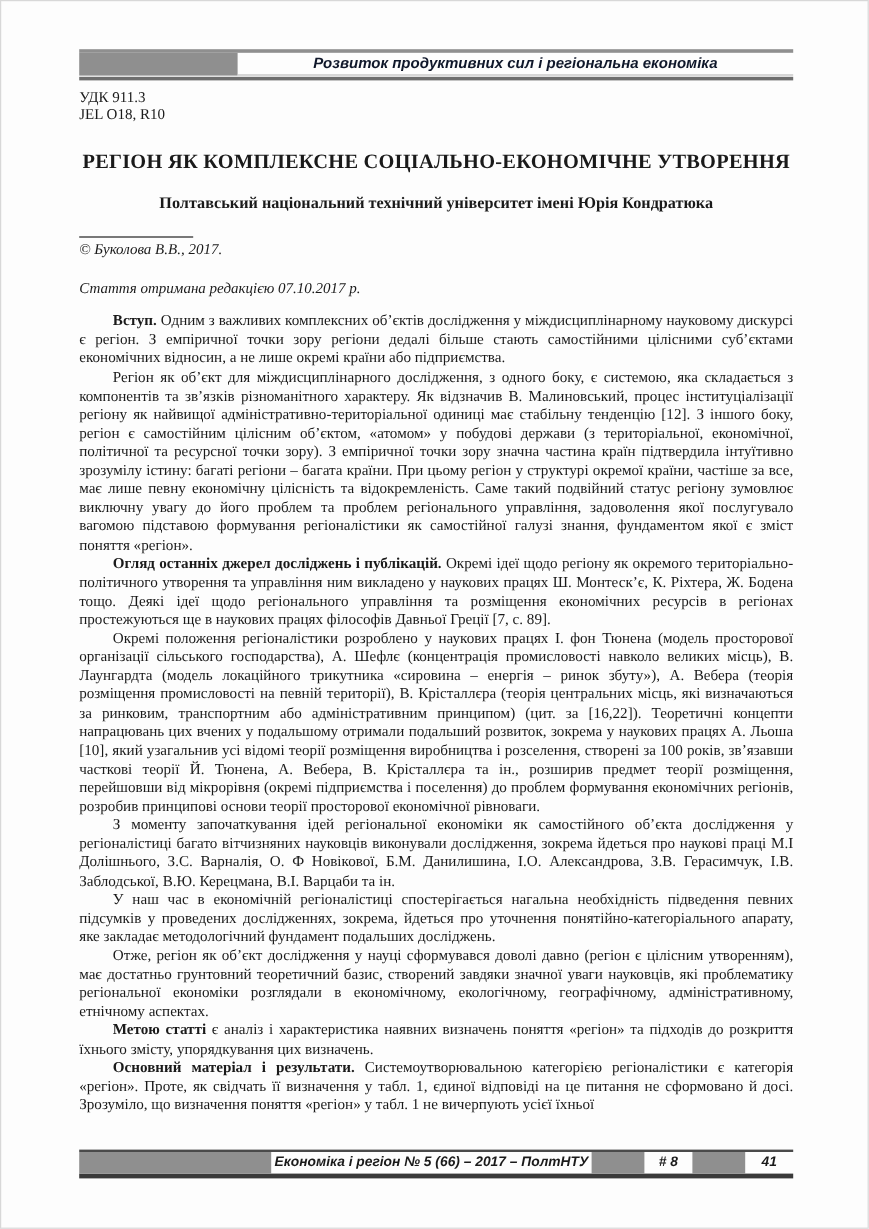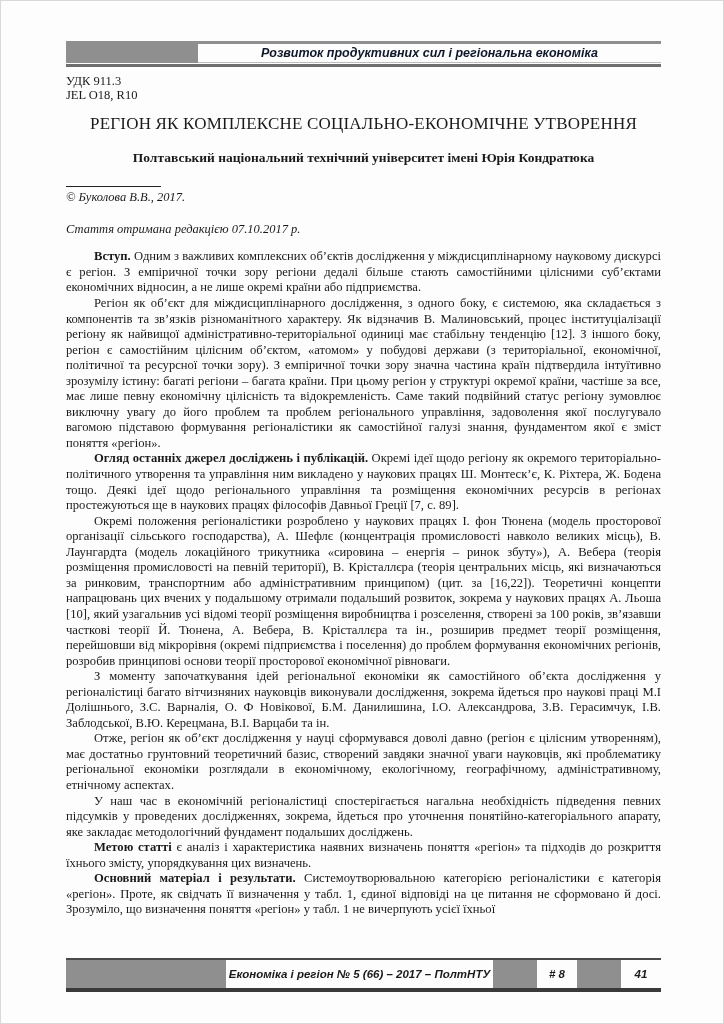--- a/index.html
+++ b/index.html
@@ -24,33 +24,33 @@
   .band-block{background:#8f8f8f;}
   .band-text{
     flex:1;display:flex;align-items:center;justify-content:center;
     font-family:"Liberation Sans","DejaVu Sans",sans-serif;
     font-style:italic;font-weight:bold;font-size:12.5px;color:#0f172a;
     border-bottom:1px solid #bdbdbd;
   }
   .header .band-block{width:132px;}
   .footer .rule-top{height:2px;background:#4a4a4a;}
   .footer .rule-bottom{height:4px;background:#3a3a3a;margin-top:0;}
-  .footer .band-row{height:28px;}
+  .footer .band-row{height:18px;}
   .footer-left{width:160px;background:#8f8f8f;}
   .footer-journal{flex:1;display:flex;align-items:center;justify-content:center;
     font-family:"Liberation Sans","DejaVu Sans",sans-serif;
     font-style:italic;font-weight:bold;font-size:11.5px;}
   .footer-sep{width:44px;background:#8f8f8f;}
   .footer-cell{width:40px;display:flex;align-items:center;justify-content:center;
     font-family:"Liberation Sans","DejaVu Sans",sans-serif;
     font-style:italic;font-weight:bold;font-size:11.5px;}
   
   .meta{margin-top:8px;font-size:12.5px;line-height:1.1;}
   .title{
-    margin-top:11px;text-align:center;font-weight:normal;font-size:17px;
+    margin-top:22px;text-align:center;font-weight:bold;font-size:17px;
     letter-spacing:.2px;
   }
   .authors{margin-top:16px;text-align:center;font-weight:bold;font-size:13.5px;line-height:1.25;}
   .copy-rule{width:95px;border-top:1.5px solid #222;margin-top:20px;}
   .copyright{font-style:italic;font-size:12.5px;margin-top:3px;}
   .received{font-style:italic;font-size:12.5px;margin-top:17px;}
   
   .article{margin-top:12px;font-size:12.6px;line-height:15.55px;text-align:justify;}
   .article p{margin:0;text-indent:28px;}
   .article .lead{font-weight:bold;}
@@ -85,22 +85,22 @@
   <div class="copyright">© Буколова В.В., 2017.</div>
 
   <div class="received">Стаття отримана редакцією 07.10.2017 р.</div>
 
   <div class="article">
     <p><span class="lead">Вступ. </span><span>Одним з важливих комплексних об’єктів дослідження у міждисциплінарному науковому дискурсі є регіон. З емпіричної точки зору регіони дедалі більше стають самостійними цілісними суб’єктами економічних відносин, а не лише окремі країни або підприємства.</span></p>
     <p><span class="lead"></span><span>Регіон як об’єкт для міждисциплінарного дослідження, з одного боку, є системою, яка складається з компонентів та зв’язків різноманітного характеру. Як відзначив В. Малиновський, процес інституціалізації регіону як найвищої адміністративно-територіальної одиниці має стабільну тенденцію [12]. З іншого боку, регіон є самостійним цілісним об’єктом, «атомом» у побудові держави (з територіальної, економічної, політичної та ресурсної точки зору). З емпіричної точки зору значна частина країн підтвердила інтуїтивно зрозумілу істину: багаті регіони – багата країни. При цьому регіон у структурі окремої країни, частіше за все, має лише певну економічну цілісність та відокремленість. Саме такий подвійний статус регіону зумовлює виключну увагу до його проблем та проблем регіонального управління, задоволення якої послугувало вагомою підставою формування регіоналістики як самостійної галузі знання, фундаментом якої є зміст поняття «регіон».</span></p>
     <p><span class="lead">Огляд останніх джерел досліджень і публікацій. </span><span>Окремі ідеї щодо регіону як окремого територіально-політичного утворення та управління ним викладено у наукових працях Ш. Монтеск’є, К. Ріхтера, Ж. Бодена тощо. Деякі ідеї щодо регіонального управління та розміщення економічних ресурсів в регіонах простежуються ще в наукових працях філософів Давньої Греції [7, с. 89].</span></p>
     <p><span class="lead"></span><span>Окремі положення регіоналістики розроблено у наукових працях І. фон Тюнена (модель просторової організації сільського господарства), А. Шефлє (концентрація промисловості навколо великих місць), В. Лаунгардта (модель локаційного трикутника «сировина – енергія – ринок збуту»), А. Вебера (теорія розміщення промисловості на певній території), В. Крісталлєра (теорія центральних місць, які визначаються за ринковим, транспортним або адміністративним принципом) (цит. за [16,22]). Теоретичні концепти напрацювань цих вчених у подальшому отримали подальший розвиток, зокрема у наукових працях А. Льоша [10], який узагальнив усі відомі теорії розміщення виробництва і розселення, створені за 100 років, зв’язавши часткові теорії Й. Тюнена, А. Вебера, В. Крісталлєра та ін., розширив предмет теорії розміщення, перейшовши від мікрорівня (окремі підприємства і поселення) до проблем формування економічних регіонів, розробив принципові основи теорії просторової економічної рівноваги.</span></p>
     <p><span class="lead"></span><span>З моменту започаткування ідей регіональної економіки як самостійного об’єкта дослідження у регіоналістиці багато вітчизняних науковців виконували дослідження, зокрема йдеться про наукові праці М.І Долішнього, З.С. Варналія, О. Ф Новікової, Б.М. Данилишина, І.О. Александрова, З.В. Герасимчук, І.В. Заблодської, В.Ю. Керецмана, В.І. Варцаби та ін.</span></p>
+    <p><span class="lead"></span><span>У наш час в економічній регіоналістиці спостерігається нагальна необхідність підведення певних підсумків у проведених дослідженнях, зокрема, йдеться про уточнення понятійно-категоріального апарату, яке закладає методологічний фундамент подальших досліджень.</span></p>
     <p><span class="lead"></span><span>Отже, регіон як об’єкт дослідження у науці сформувався доволі давно (регіон є цілісним утворенням), має достатньо грунтовний теоретичний базис, створений завдяки значної уваги науковців, які проблематику регіональної економіки розглядали в економічному, екологічному, географічному, адміністративному, етнічному аспектах.</span></p>
-    <p><span class="lead"></span><span>У наш час в економічній регіоналістиці спостерігається нагальна необхідність підведення певних підсумків у проведених дослідженнях, зокрема, йдеться про уточнення понятійно-категоріального апарату, яке закладає методологічний фундамент подальших досліджень.</span></p>
     <p><span class="lead">Метою статті </span><span>є аналіз і характеристика наявних визначень поняття «регіон» та підходів до розкриття їхнього змісту, упорядкування цих визначень.</span></p>
     <p><span class="lead">Основний матеріал і результати. </span><span>Системоутворювальною категорією регіоналістики є категорія «регіон». Проте, як свідчать її визначення у табл. 1, єдиної відповіді на це питання не сформовано й досі. Зрозуміло, що визначення поняття «регіон» у табл. 1 не вичерпують усієї їхньої</span></p>
   </div>
 
 </div>
 
 <div class="footer-wrap">
   <div class="band footer">
     <div class="rule-top"></div>
     <div class="band-row">

